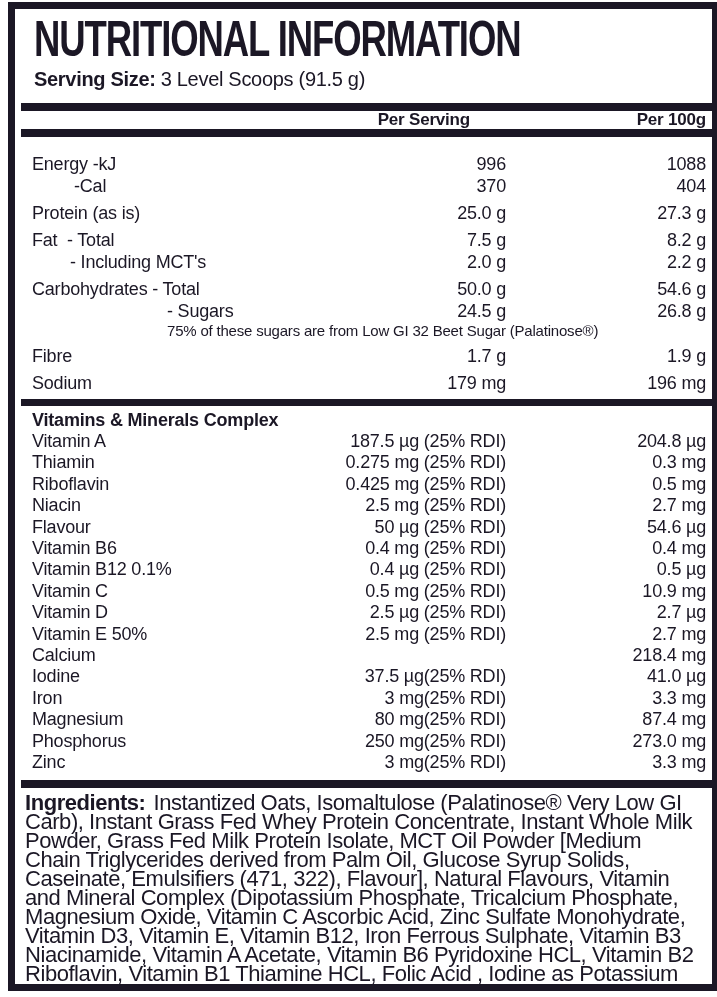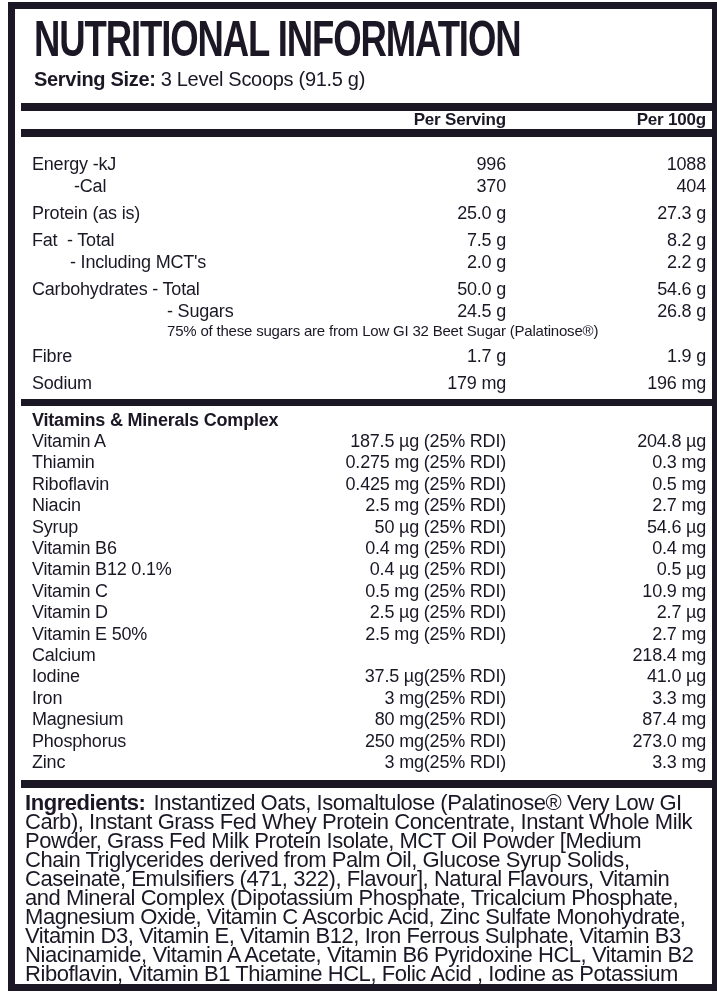--- a/index.html
+++ b/index.html
@@ -41,21 +41,21 @@
   .bar-1 { margin-top: 12px; }
   .bar-3 { margin-top: 5px; height: 7px; }
   .bar-4 { margin-top: 6px; }
 
   .row { display: flex; align-items: baseline; padding-left: 7px; }
   .row .lbl { flex: 1 1 auto; white-space: pre; letter-spacing: -0.2px; }
   .row .col { flex: 0 0 auto; text-align: right; white-space: pre; letter-spacing: -0.2px; }
   .row .serving-col { width: 210px; }
   .row .per100-col { width: 200px; padding-left: 19px; }
 
-  .head-row { font-size: 17px; line-height: 18px; }
+  .head-row { font-size: 17px; line-height: 18px; gap: 36px; }
   .head-row .col { letter-spacing: -0.2px; }
 
   .main-rows { margin-top: 16px; font-size: 18px; }
   .main-rows .row { line-height: 22px; }
   .group { margin-bottom: 5px; }
   .group:last-child { margin-bottom: 0; }
   .lv1 { padding-left: 30px; }
   .lv2 { padding-left: 38px; }
   .lv3 { padding-left: 42px; }
   .lv4 { padding-left: 135px; }
@@ -179,21 +179,21 @@
           <div class="lbl lv0">Riboflavin</div>
           <div class="col serving-col">0.425 mg (25% RDI)</div>
           <div class="col per100-col">0.5 mg</div>
         </div>
         <div class="row">
           <div class="lbl lv0">Niacin</div>
           <div class="col serving-col">2.5 mg (25% RDI)</div>
           <div class="col per100-col">2.7 mg</div>
         </div>
         <div class="row">
-          <div class="lbl lv0">Syrup</div>
+          <div class="lbl lv0">Flavour</div>
           <div class="col serving-col">50 µg (25% RDI)</div>
           <div class="col per100-col">54.6 µg</div>
         </div>
         <div class="row">
           <div class="lbl lv0">Vitamin B6</div>
           <div class="col serving-col">0.4 mg (25% RDI)</div>
           <div class="col per100-col">0.4 mg</div>
         </div>
         <div class="row">
           <div class="lbl lv0">Vitamin B12 0.1%</div>

